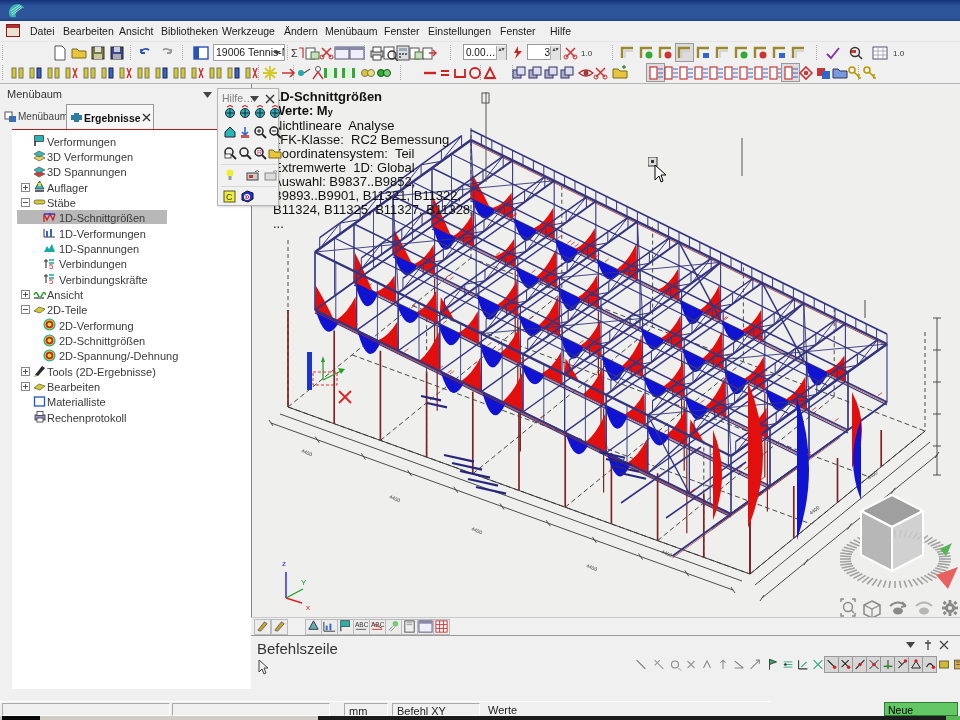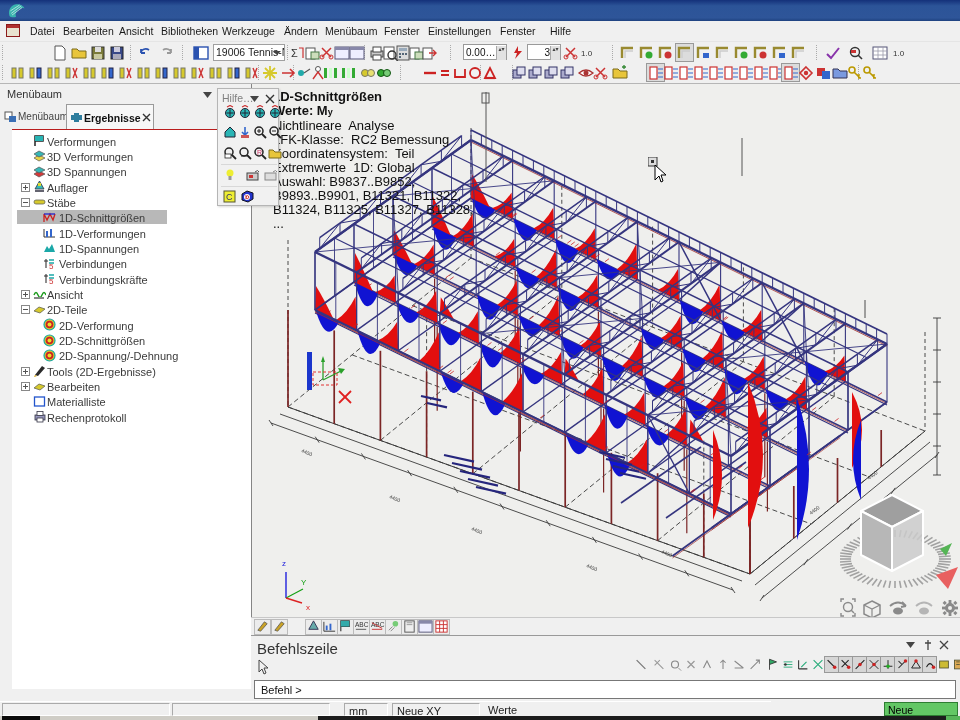--- a/index.html
+++ b/index.html
@@ -1473,28 +1473,27 @@
       <path d="M4 11 Q8 3 12 11" fill="none" stroke="#222" stroke-width="1.2"></path>
       <circle cx="12" cy="11" r="2" fill="#c22"></circle>
     </svg>
     <svg class="abs" style="left:686px;top:22px" width="14" height="15" viewBox="0 0 16 16">
       <rect x="3" y="4" width="10" height="8" fill="#cb3" stroke="#553"></rect>
     </svg>
     <svg class="abs" style="left:700px;top:22px" width="14" height="15" viewBox="0 0 16 16">
       <rect x="4" y="3" width="8" height="10" fill="#da5" stroke="#553"></rect>
       <path d="M6 5 L10 5 M6 8 L10 8" stroke="#553"></path>
     </svg>
- <div id="cmdinput">Befehl &gt;</div>
 </div>
 
 <div id="status">
  <div class="seg" style="left:2px;width:168px"></div>
  <div class="seg" style="left:172px;width:158px"></div>
  <div class="seg" style="left:344px;width:44px">mm</div>
- <div class="seg" style="left:392px;width:88px">Neue XY</div>
+ <div class="seg" style="left:392px;width:88px">Befehl XY</div>
  <span style="position:absolute;left:488px;top:2px">Werte</span>
  <div style="position:absolute;left:884px;top:0px;width:74px;height:14px;background:#63c765;border:1px solid #2e7d32;font-size:10.5px;padding:1px 0 0 3px;color:#000">Neue Nachrichte</div>
 </div>
 <div id="bstrip">
     <div style="position:absolute;left:2px;width:38px;height:4px;background:#0a0a0a"></div>
     <div style="position:absolute;left:318px;width:642px;height:4px;background:#1c1c1c"></div>
     <div style="position:absolute;left:946px;width:14px;height:4px;background:#58b55a"></div>
   </div>
 
 <div id="ansi">

